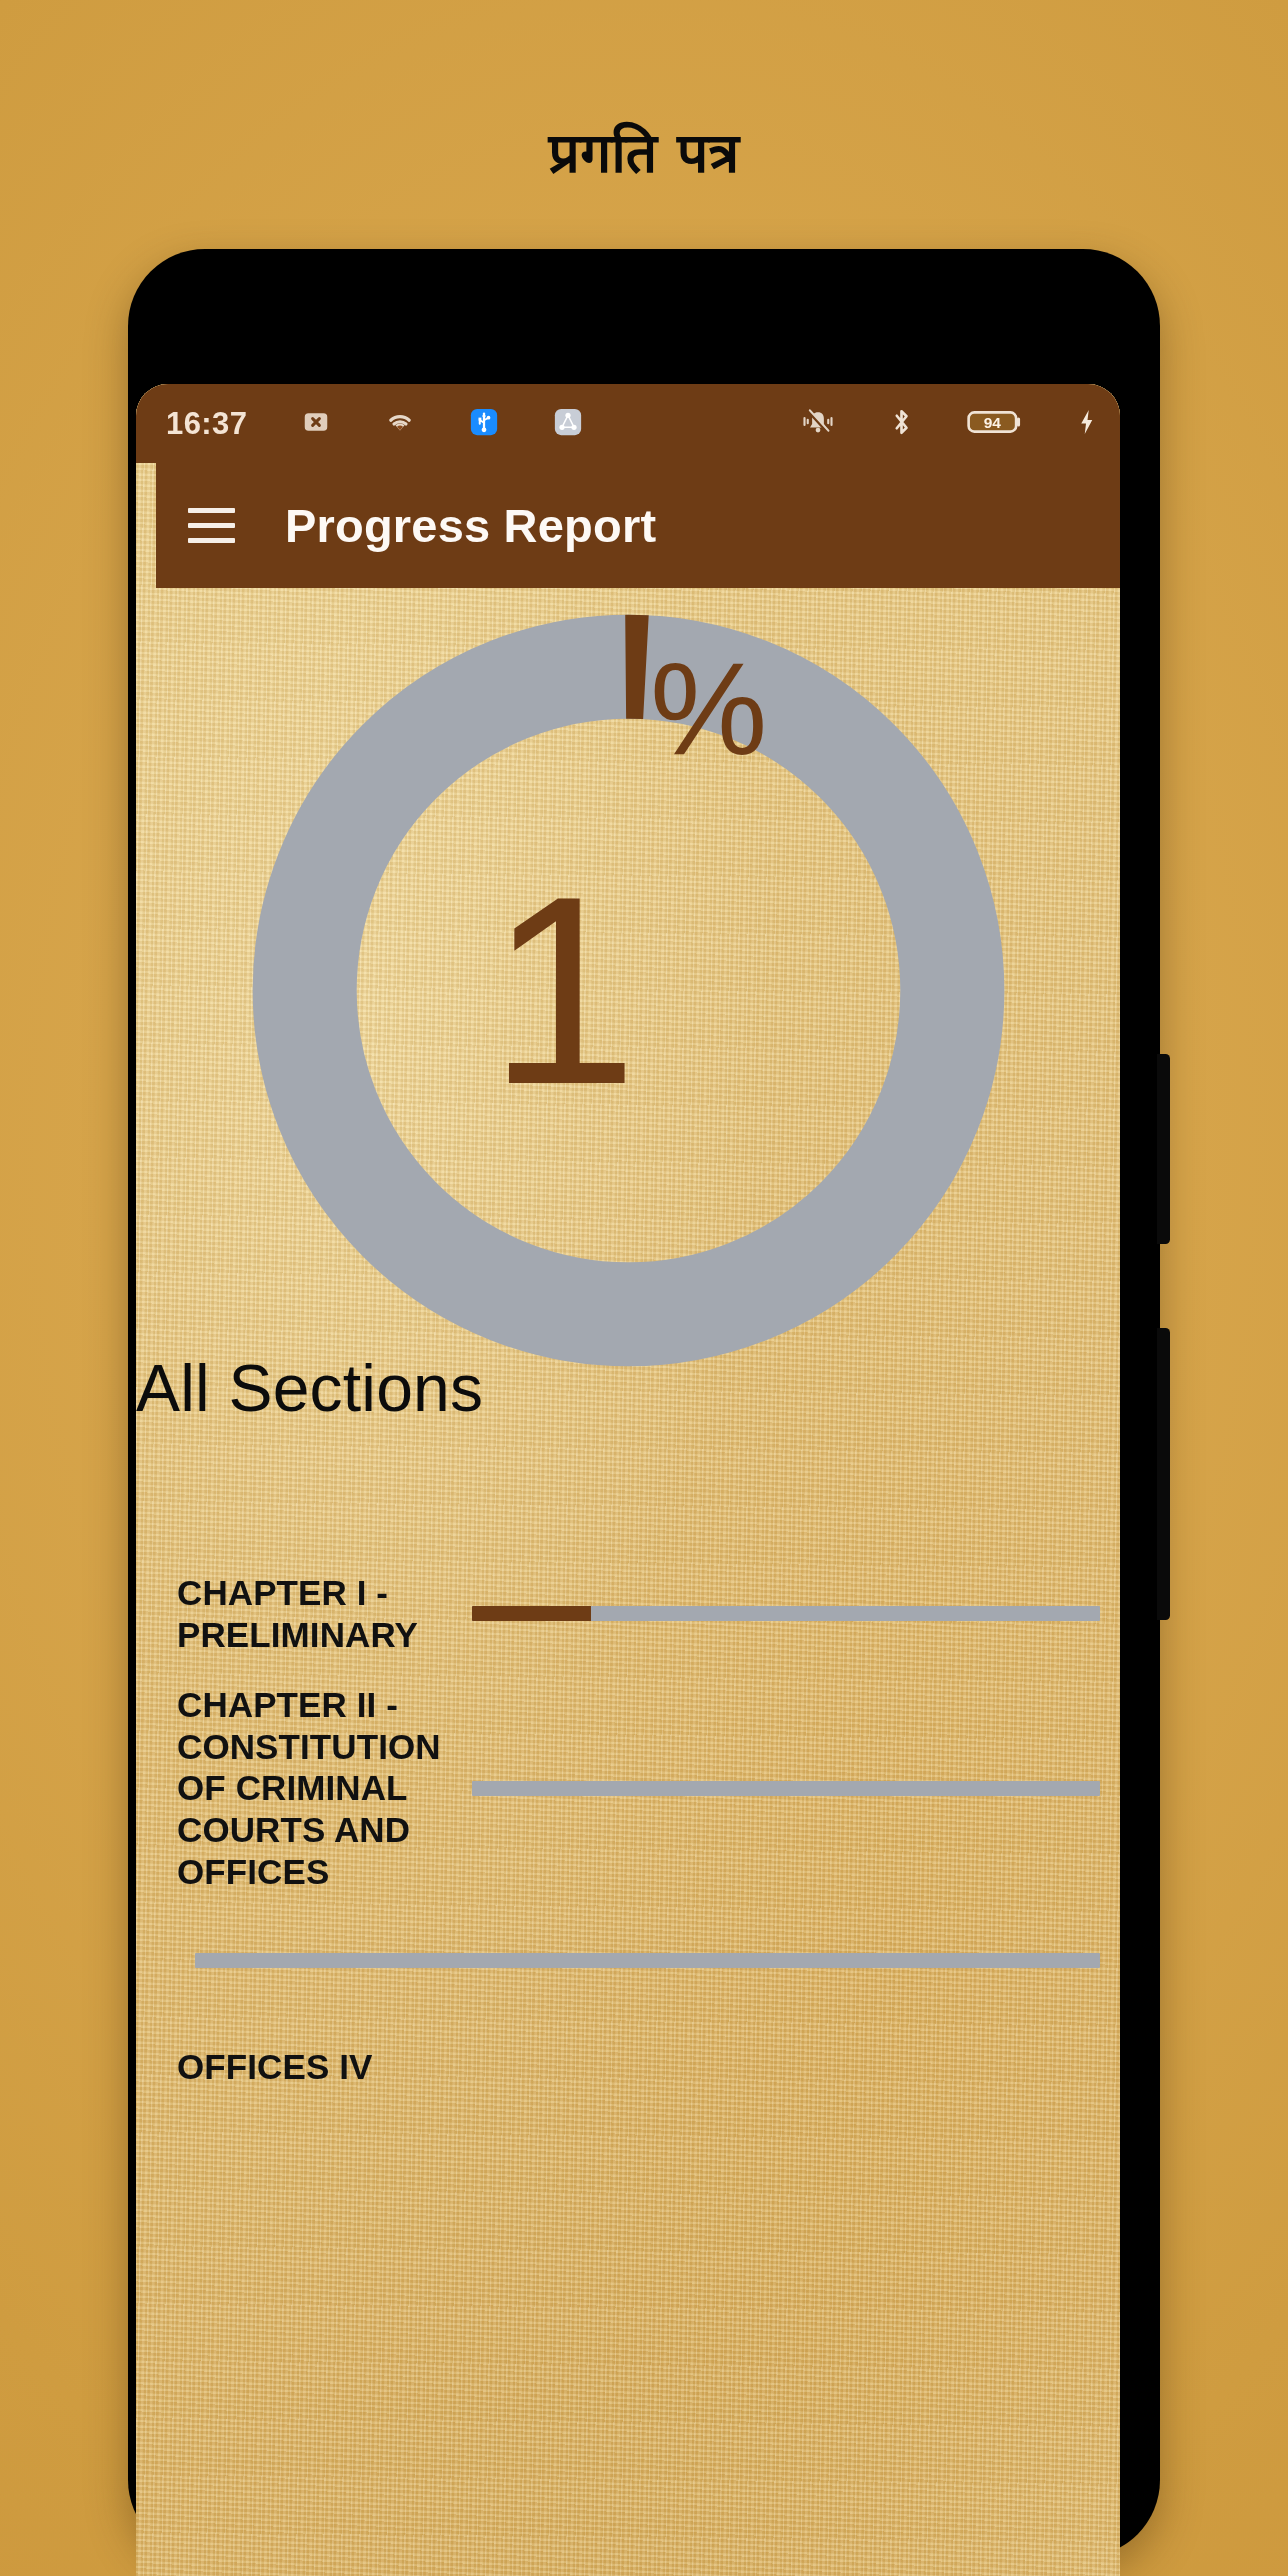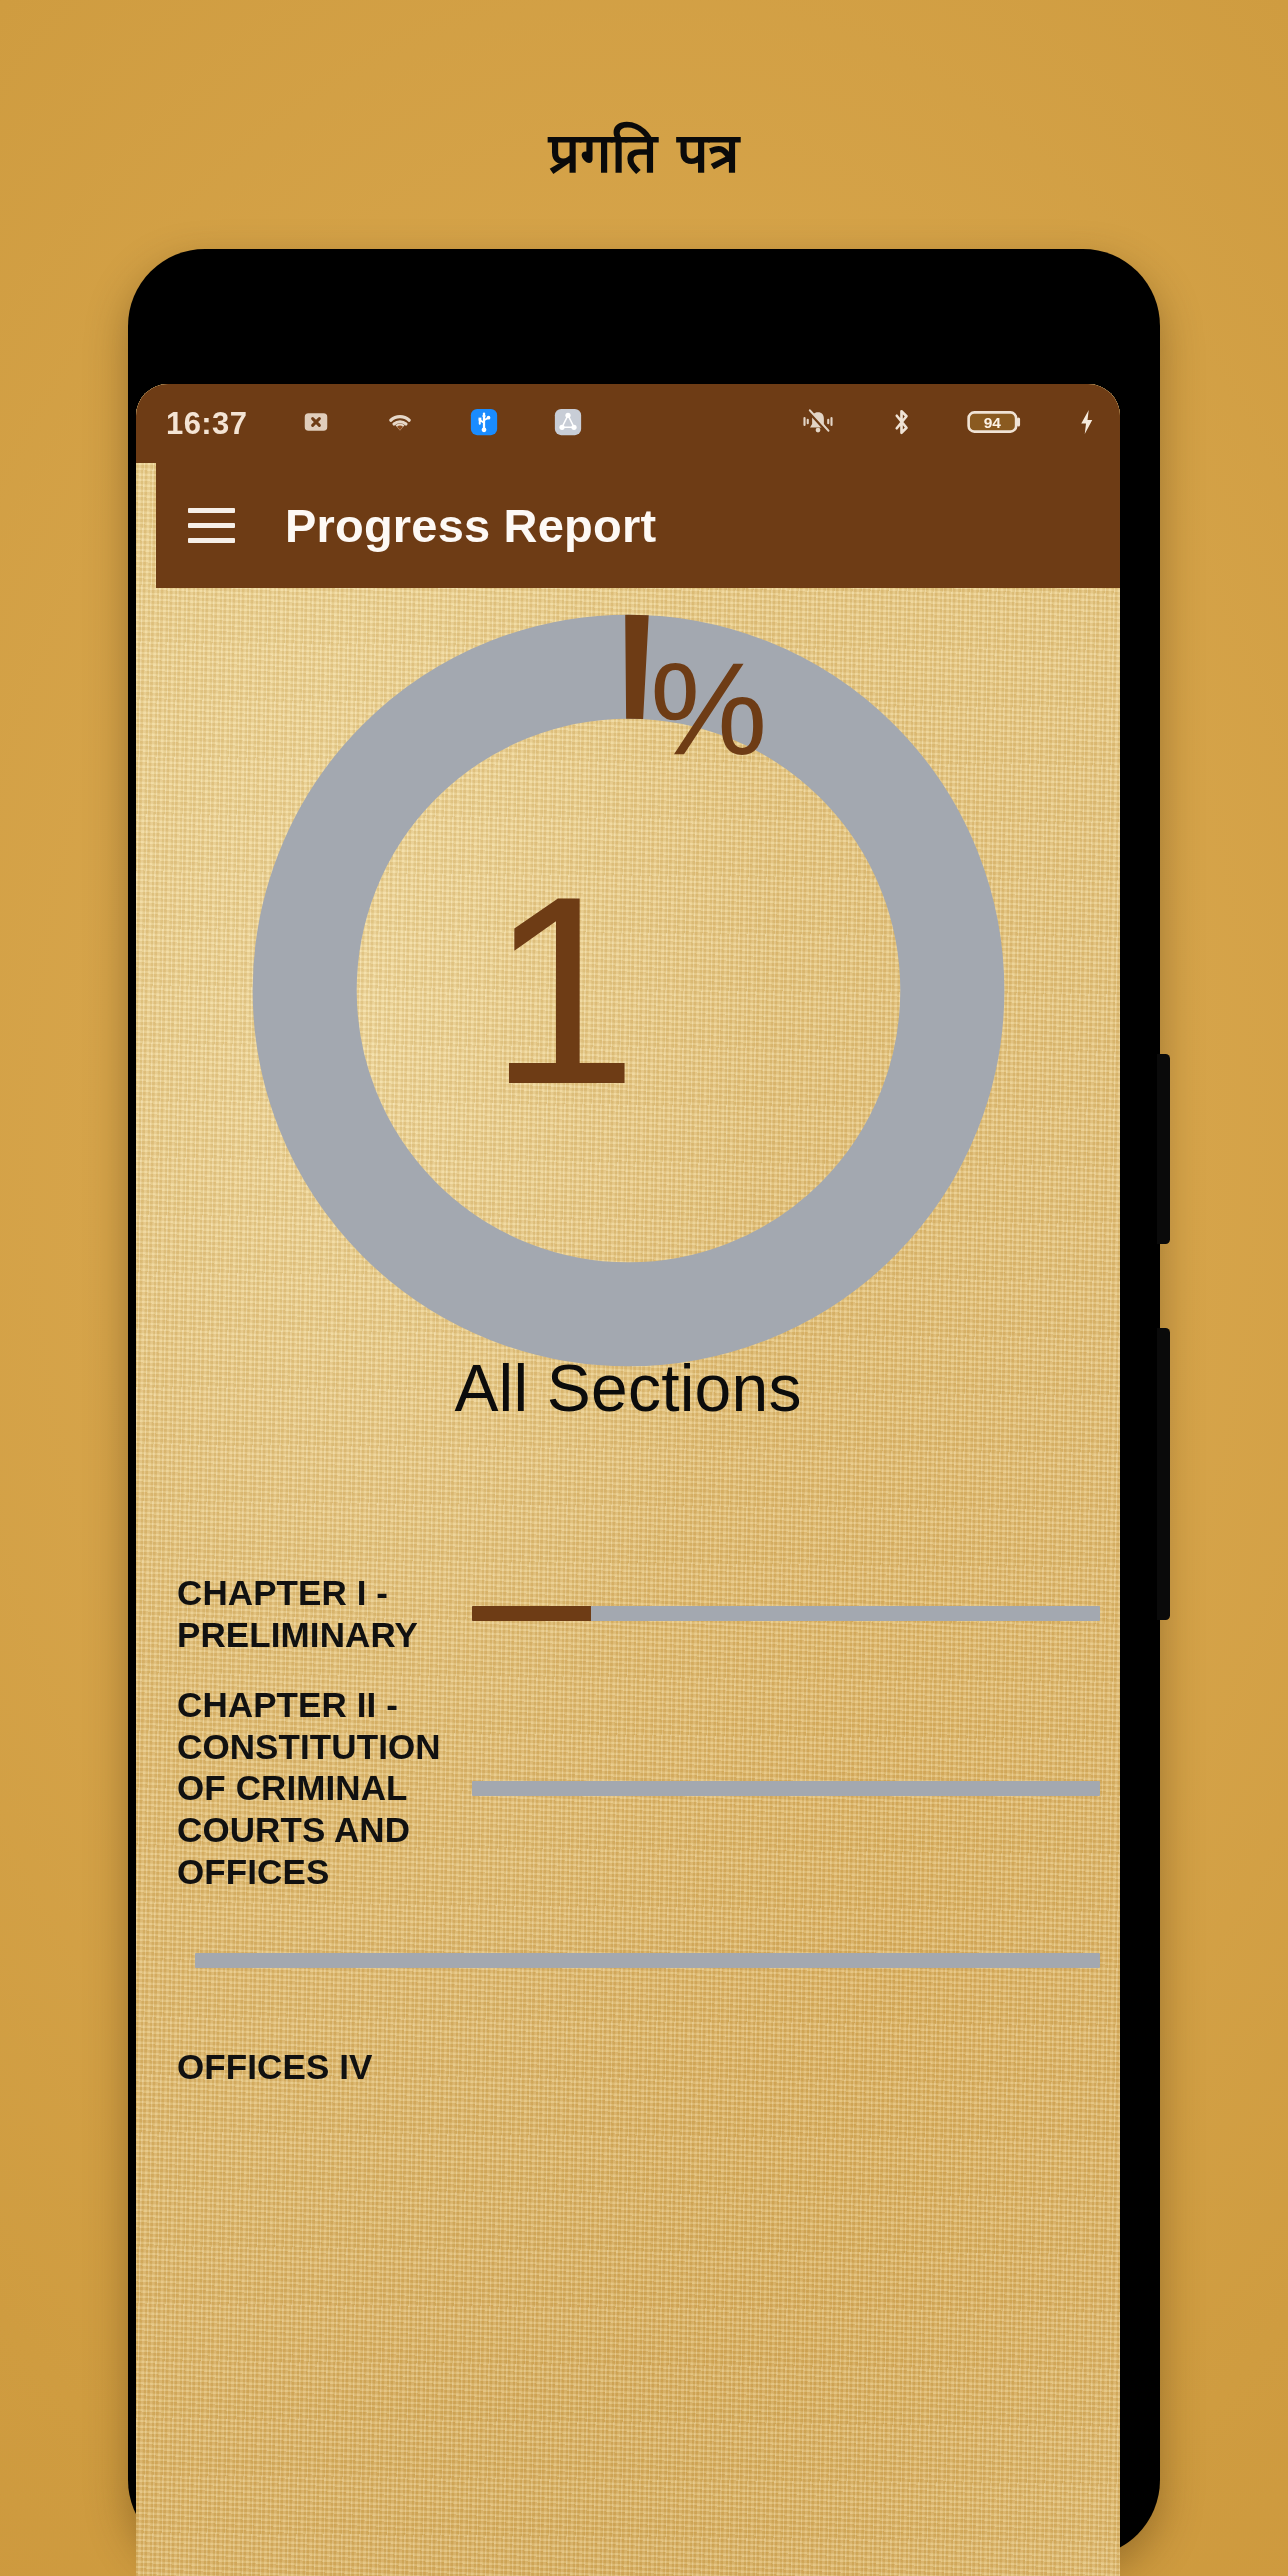--- a/index.html
+++ b/index.html
@@ -186,21 +186,20 @@
     font-size: 132px;
     font-weight: 400;
     color: #6e3c15;
     line-height: 1;
     align-self: flex-start;
     margin-top: 38px;
     font-family: "Liberation Sans", sans-serif;
   }
 
   .sections-heading {
-    text-align: center;
     font-size: 66px;
     font-weight: 400;
     color: #0c0c0c;
     margin-top: -43px;
     letter-spacing: 0.2px;
   }
 
   .chapter-list {
     margin-top: 132px;
     padding: 0 0 0 41px;

